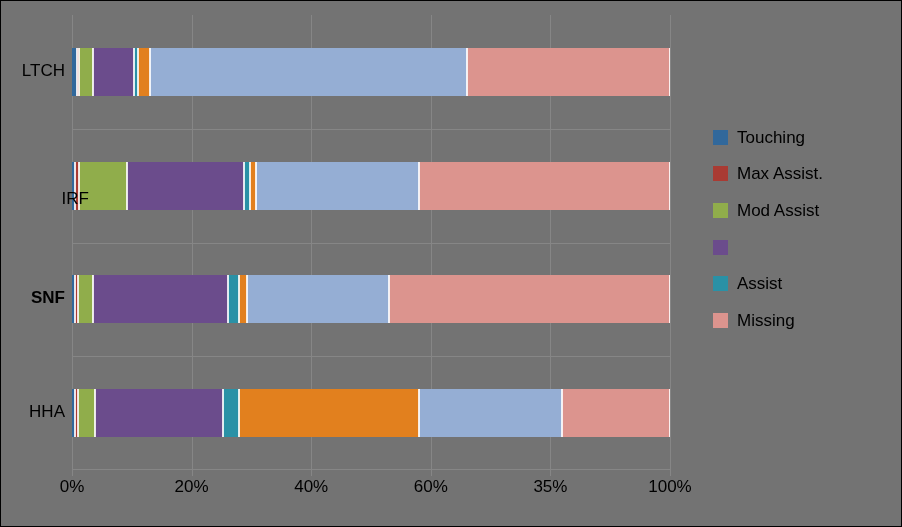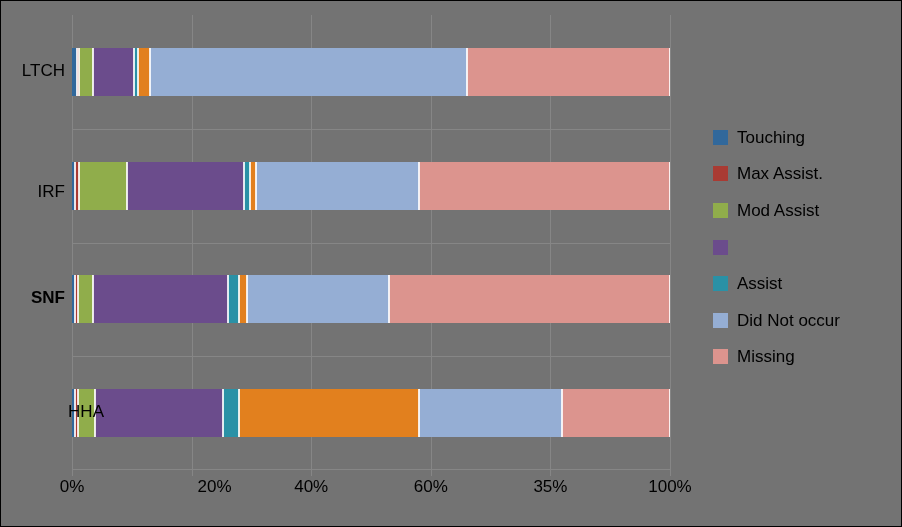--- a/index.html
+++ b/index.html
@@ -185,27 +185,27 @@
           <div class="bar-seg" title="Setup: 2.7%" style="width: 16.146px; background: rgb(42, 145, 166);"></div>
           <div class="bar-seg" title="Independent: 30.1%" style="width: 179.998px; background: rgb(226, 128, 30);"></div>
           <div class="bar-seg" title="Did Not occur: 24%" style="width: 143.52px; background: rgb(149, 174, 212);"></div>
           <div class="bar-seg" title="Missing: 18%" style="width: 107.64px; background: rgb(220, 148, 142);"></div>
         </div>
       </div>
   </div>
 
   <div id="y-axis-labels">
       <div class="y-tick-label" style="top: 59.875px;">LTCH</div>
-      <div class="y-tick-label" style="top: 181px;">IRF</div>
+      <div class="y-tick-label" style="top: 188px; padding-left: 24px;">IRF</div>
       <div class="y-tick-label" style="top: 287.375px; font-weight: bold;">SNF</div>
-      <div class="y-tick-label" style="top: 401.125px; margin-left: 39px;">HHA</div>
+      <div class="y-tick-label" style="top: 401.125px;">HHA</div>
     </div>
   <div id="x-axis-labels">
       <div class="x-tick-label" style="left: 31px; width: 80px;">0%</div>
-      <div class="x-tick-label" style="left: 150.6px; width: 80px; text-align: right;">20%</div>
+      <div class="x-tick-label" style="left: 150.6px; width: 80px;">20%</div>
       <div class="x-tick-label" style="left: 270.2px; width: 80px;">40%</div>
       <div class="x-tick-label" style="left: 389.8px; width: 80px;">60%</div>
       <div class="x-tick-label" style="left: 509.4px; width: 80px;">35%</div>
       <div class="x-tick-label" style="left: 629px; width: 80px;">100%</div>
     </div>
   <div id="x-tick-marks">
       <div class="tick-mark" style="left: 71px; top: 469px;"></div>
       <div class="tick-mark" style="left: 190.6px; top: 469px;"></div>
       <div class="tick-mark" style="left: 310.2px; top: 469px;"></div>
       <div class="tick-mark" style="left: 429.8px; top: 469px;"></div>
@@ -227,22 +227,18 @@
         <span class="legend-label">Mod Assist</span>
       </div>
       <div class="legend-item">
         <span class="legend-swatch" style="background: rgb(107, 76, 140);"></span>
       </div>
       <div class="legend-item">
         <span class="legend-swatch" style="background: rgb(42, 145, 166);"></span>
         <span class="legend-label">Assist</span>
       </div>
       <div class="legend-item">
-        <span class="legend-swatch" style="background: rgb(149, 174, 212);"></span>
-        <span class="legend-label">Did Not occur</span>
-      </div>
-      <div class="legend-item">
         <span class="legend-swatch" style="background: rgb(220, 148, 142);"></span>
         <span class="legend-label">Missing</span>
       </div>
     </div>
 
 </div>
 
 </body></html>

